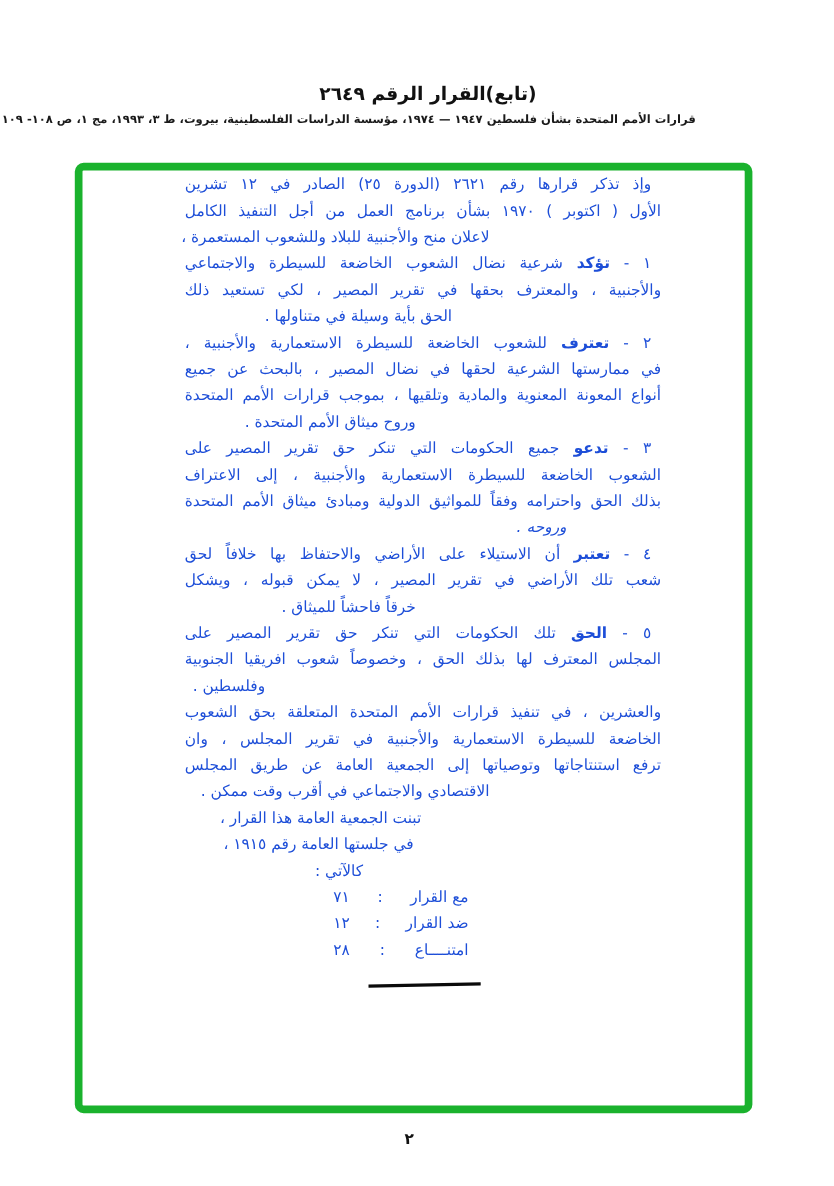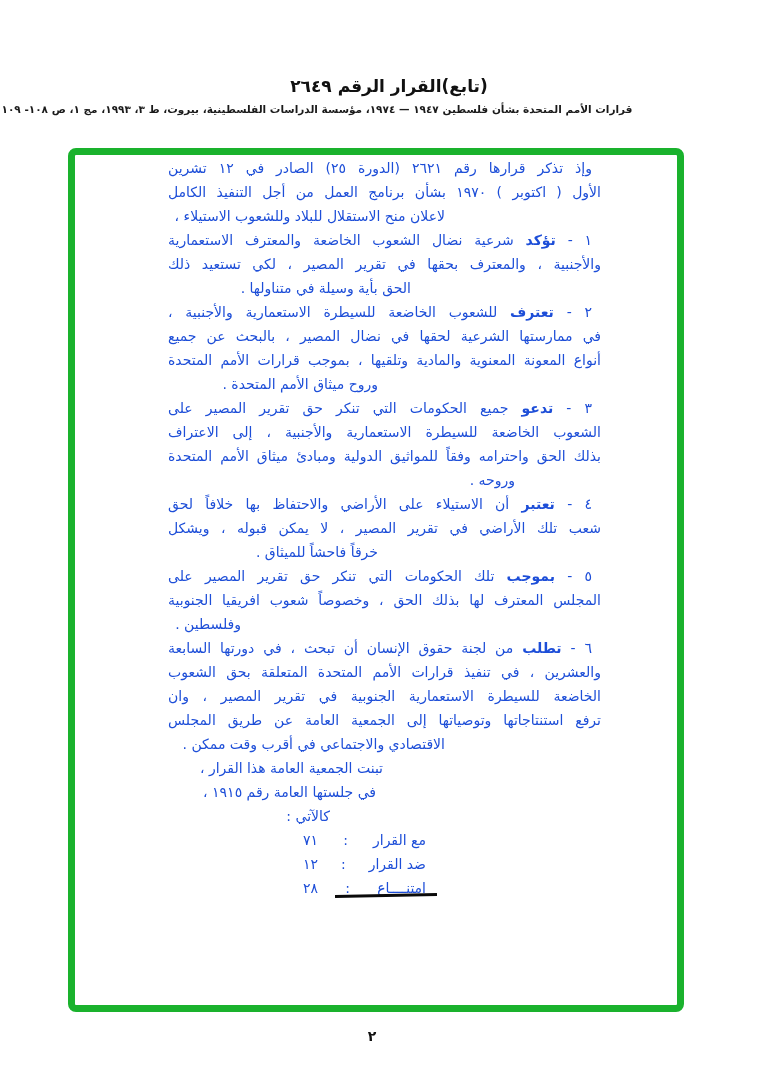--- a/index.html
+++ b/index.html
@@ -27,21 +27,21 @@
     font-size:14px;line-height:24px;color:#1d4ed8;
   }
   .ln{min-height:24px;}
   .just{text-align:justify;text-align-last:justify;white-space:normal;}
   .first{padding-right:9px;}
   .short{white-space:nowrap;text-align:right;}
   .b{font-weight:bold;margin-top:24px;}
   .s-a3{padding-right:156px;}
   .s-b3{padding-right:190px;}
   .s-c4{padding-right:223px;}
-  .s-d4{padding-right:86px;}
+  .s-d4{padding-right:86px;font-style:italic;}
   .s-e3{padding-right:223px;text-align:right;}
   .s-f3{padding-right:360px;}
   .s-g5{padding-right:156px;}
   .s-h1{padding-right:218px;}
   .s-h2{padding-right:225px;}
   .s-h3{padding-right:271px;}
   .vote{display:flex;justify-content:space-between;width:123px;margin-right:175px;white-space:nowrap;}
   .divider{
     position:absolute;left:335px;top:894px;width:102px;height:3px;
     background:#0a0a0a;transform:rotate(-1.2deg);
@@ -56,47 +56,46 @@
 
 <div class="hdr-title">(تابع)القرار الرقم  ٢٦٤٩</div>
 <div class="hdr-src">قرارات الأمم المتحدة بشأن فلسطين ١٩٤٧ — ١٩٧٤، مؤسسة الدراسات الفلسطينية، بيروت، ط ٣، ١٩٩٣، مج ١، ص ١٠٨- ١٠٩</div>
 
 <div class="frame"></div>
 
 <div class="doc">
 
   <div class="ln just first">وإذ تذكر قرارها رقم ٢٦٢١ (الدورة ٢٥) الصادر في ١٢ تشرين</div>
   <div class="ln just">الأول ( اكتوبر ) ١٩٧٠ بشأن برنامج العمل من أجل التنفيذ الكامل</div>
-  <div class="ln short s-a3">لاعلان منح الاستقلال للبلاد وللشعوب الاستيلاء ،</div>
+  <div class="ln short s-a3">لاعلان منح والأجنبية للبلاد وللشعوب المستعمرة ،</div>
 
-  <div class="ln just first"><span>١ - </span><span class="b">تؤكد</span><span> شرعية نضال الشعوب الخاضعة والمعترف الاستعمارية</span></div>
+  <div class="ln just first"><span>١ - </span><span class="b">تؤكد</span><span> شرعية نضال الشعوب الخاضعة للسيطرة والاجتماعي</span></div>
   <div class="ln just">والأجنبية ، والمعترف بحقها في تقرير المصير ، لكي تستعيد ذلك</div>
   <div class="ln short s-b3">الحق بأية وسيلة في متناولها .</div>
 
   <div class="ln just first"><span>٢ - </span><span class="b">تعترف</span><span> للشعوب الخاضعة للسيطرة الاستعمارية والأجنبية ،</span></div>
   <div class="ln just">في ممارستها الشرعية لحقها في نضال المصير ، بالبحث عن جميع</div>
   <div class="ln just">أنواع المعونة المعنوية والمادية وتلقيها ، بموجب قرارات الأمم المتحدة</div>
   <div class="ln short s-c4">وروح ميثاق الأمم المتحدة .</div>
 
   <div class="ln just first"><span>٣ - </span><span class="b">تدعو</span><span> جميع الحكومات التي تنكر حق تقرير المصير على</span></div>
   <div class="ln just">الشعوب الخاضعة للسيطرة الاستعمارية والأجنبية ، إلى الاعتراف</div>
   <div class="ln just">بذلك الحق واحترامه وفقاً للمواثيق الدولية ومبادئ ميثاق الأمم المتحدة</div>
   <div class="ln short s-d4">وروحه .</div>
 
   <div class="ln just first"><span>٤ - </span><span class="b">تعتبر</span><span> أن الاستيلاء على الأراضي والاحتفاظ بها خلافاً لحق</span></div>
   <div class="ln just">شعب تلك الأراضي في تقرير المصير ، لا يمكن قبوله ، ويشكل</div>
   <div class="ln short s-e3">خرقاً فاحشاً للميثاق .</div>
 
-  <div class="ln just first"><span>٥ - </span><span class="b">بموجب</span><span> تلك الحكومات التي تنكر حق تقرير المصير على</span></div>
+  <div class="ln just first"><span>٥ - </span><span class="b">الحق</span><span> تلك الحكومات التي تنكر حق تقرير المصير على</span></div>
   <div class="ln just">المجلس المعترف لها بذلك الحق ، وخصوصاً شعوب افريقيا الجنوبية</div>
   <div class="ln short s-f3">وفلسطين .</div>
 
-  <div class="ln just first"><span>٦ - </span><span class="b">تطلب</span><span> من لجنة حقوق الإنسان أن تبحث ، في دورتها السابعة</span></div>
   <div class="ln just">والعشرين ، في تنفيذ قرارات الأمم المتحدة المتعلقة بحق الشعوب</div>
-  <div class="ln just">الخاضعة للسيطرة الاستعمارية الجنوبية في تقرير المصير ، وان</div>
+  <div class="ln just">الخاضعة للسيطرة الاستعمارية والأجنبية في تقرير المجلس ، وان</div>
   <div class="ln just">ترفع استنتاجاتها وتوصياتها إلى الجمعية العامة عن طريق المجلس</div>
   <div class="ln short s-g5">الاقتصادي والاجتماعي في أقرب وقت ممكن .</div>
 
   <div class="ln short s-h1">تبنت الجمعية العامة هذا القرار ،</div>
   <div class="ln short s-h2">في جلستها العامة رقم ١٩١٥ ،</div>
   <div class="ln short s-h3">كالآتي :</div>
 
   <div class="ln vote">
     <span>مع القرار</span>
     <span>:</span>

